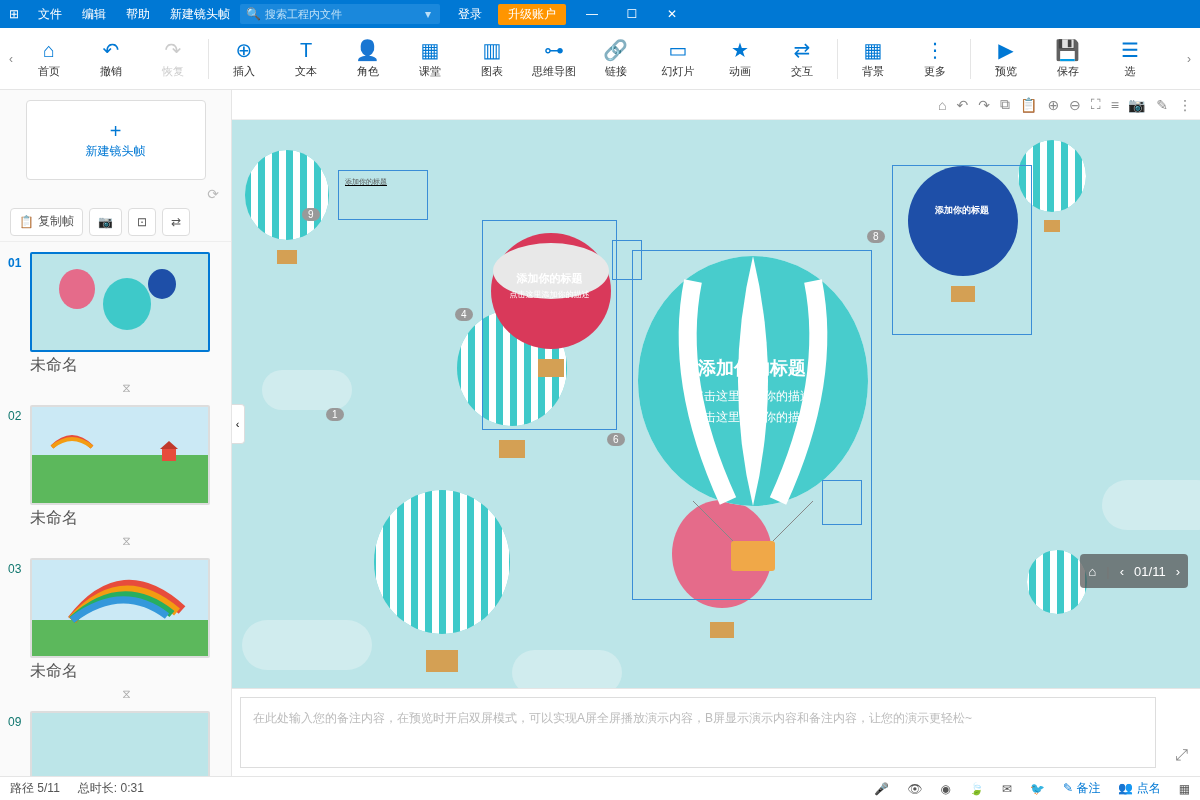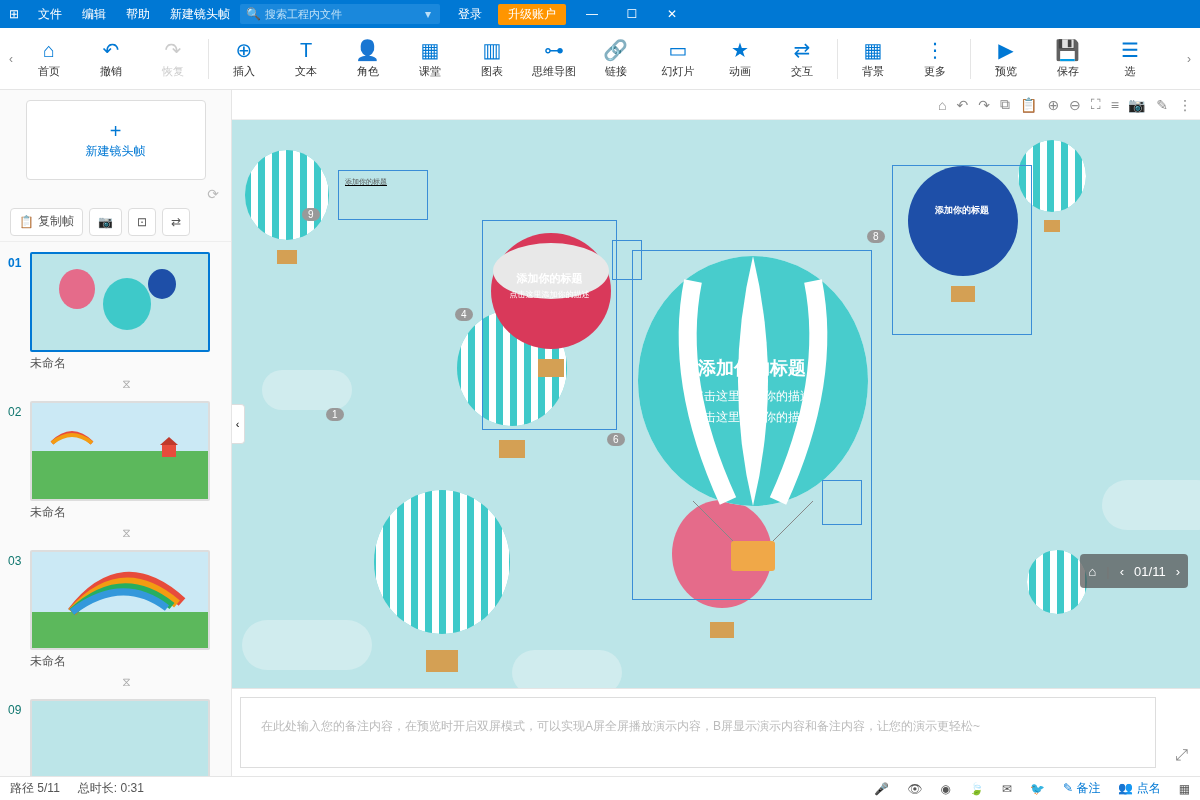--- a/index.html
+++ b/index.html
@@ -32,40 +32,40 @@
 .new-frame-card .plus { font-size: 20px; }
 .frame-tools { height: 40px; display: flex; align-items: center; gap: 6px; padding: 0 10px; border-bottom: 1px solid #eee; }
 .frame-tool { border: 1px solid #ddd; border-radius: 4px; height: 28px; display: flex; align-items: center; justify-content: center; font-size: 12px; color: #555; cursor: pointer; background: #fff; padding: 0 8px; }
 .frames { flex: 1; overflow-y: auto; padding: 6px 0; }
 .frame-item { display: flex; padding: 4px 8px; cursor: pointer; }
 .frame-num { width: 22px; font-size: 12px; color: #0f766e; padding-top: 4px; }
 .frame-body { flex: 1; }
 .frame-thumb { width: 180px; height: 100px; border: 2px solid #ddd; border-radius: 2px; background: #bce5e8; position: relative; overflow: hidden; }
 .frame-item.active .frame-thumb { border-color: #0078d4; }
 .frame-item.active .frame-num { color: #0078d4; font-weight: bold; }
-.frame-label { font-size: 12px; color: #555; padding: 3px 0; }
+.frame-label { font-size: 16px; color: #555; padding: 3px 0; }
 .frame-chain { text-align: center; color: #aaa; font-size: 12px; padding: 2px 0; }
 
 
 .canvas-area { flex: 1; display: flex; flex-direction: column; position: relative; }
 .canvas-tools { height: 30px; display: flex; align-items: center; justify-content: flex-end; padding: 0 8px; gap: 10px; color: #888; font-size: 14px; border-bottom: 1px solid #eee; }
 .canvas-tools .ct { cursor: pointer; }
 .canvas { flex: 1; position: relative; background: #bce5e8; overflow: hidden; }
 .balloon { position: absolute; }
 .cloud { position: absolute; background: #d0ecee; border-radius: 50px; }
 .frame-box { position: absolute; border: 1px solid #3a8dd6; text-decoration: underline; }
 .frame-badge { position: absolute; background: #999; color: #fff; font-size: 10px; padding: 1px 6px; border-radius: 8px; }
 .main-title { position: absolute; color: #fff; text-align: center; width: 100%; }
 .collapse { position: absolute; left: -1px; top: 50%; width: 14px; height: 40px; background: #fff; border: 1px solid #ddd; border-left: none; display: flex; align-items: center; justify-content: center; font-size: 11px; cursor: pointer; border-radius: 0 4px 4px 0; }
 .page-nav { position: absolute; right: 12px; bottom: 100px; background: rgba(80,80,80,0.7); border-radius: 4px; height: 34px; display: flex; align-items: center; color: #fff; font-size: 13px; padding: 0 8px; gap: 10px; }
 .page-nav .pn { cursor: pointer; }
 
 
 .notes { height: 88px; border-top: 1px solid #e5e5e5; padding: 8px; position: relative; }
-.notes textarea { width: calc(100% - 36px); height: 100%; border: 1px solid #ddd; resize: none; font-size: 12px; color: #999; padding: 20px; outline: none; }
+.notes textarea { width: calc(100% - 36px); height: 100%; border: 1px solid #ddd; resize: none; font-size: 12px; color: #999; padding: 12px; outline: none; }
 .notes textarea::placeholder { color: #bbb; }
 .notes .expand { position: absolute; right: 12px; bottom: 12px; cursor: pointer; color: #888; }
 
 
 .status { height: 24px; border-top: 1px solid #e5e5e5; display: flex; align-items: center; font-size: 12px; color: #555; padding: 0 10px; gap: 18px; }
 .status .sp { flex: 1; }
 .status .sb { color: #0078d4; cursor: pointer; }
 
 
 .thumb-green { background: linear-gradient(to bottom, #cbe9f5 0%, #cbe9f5 50%, #5cb85c 50%, #5cb85c 100%); }

